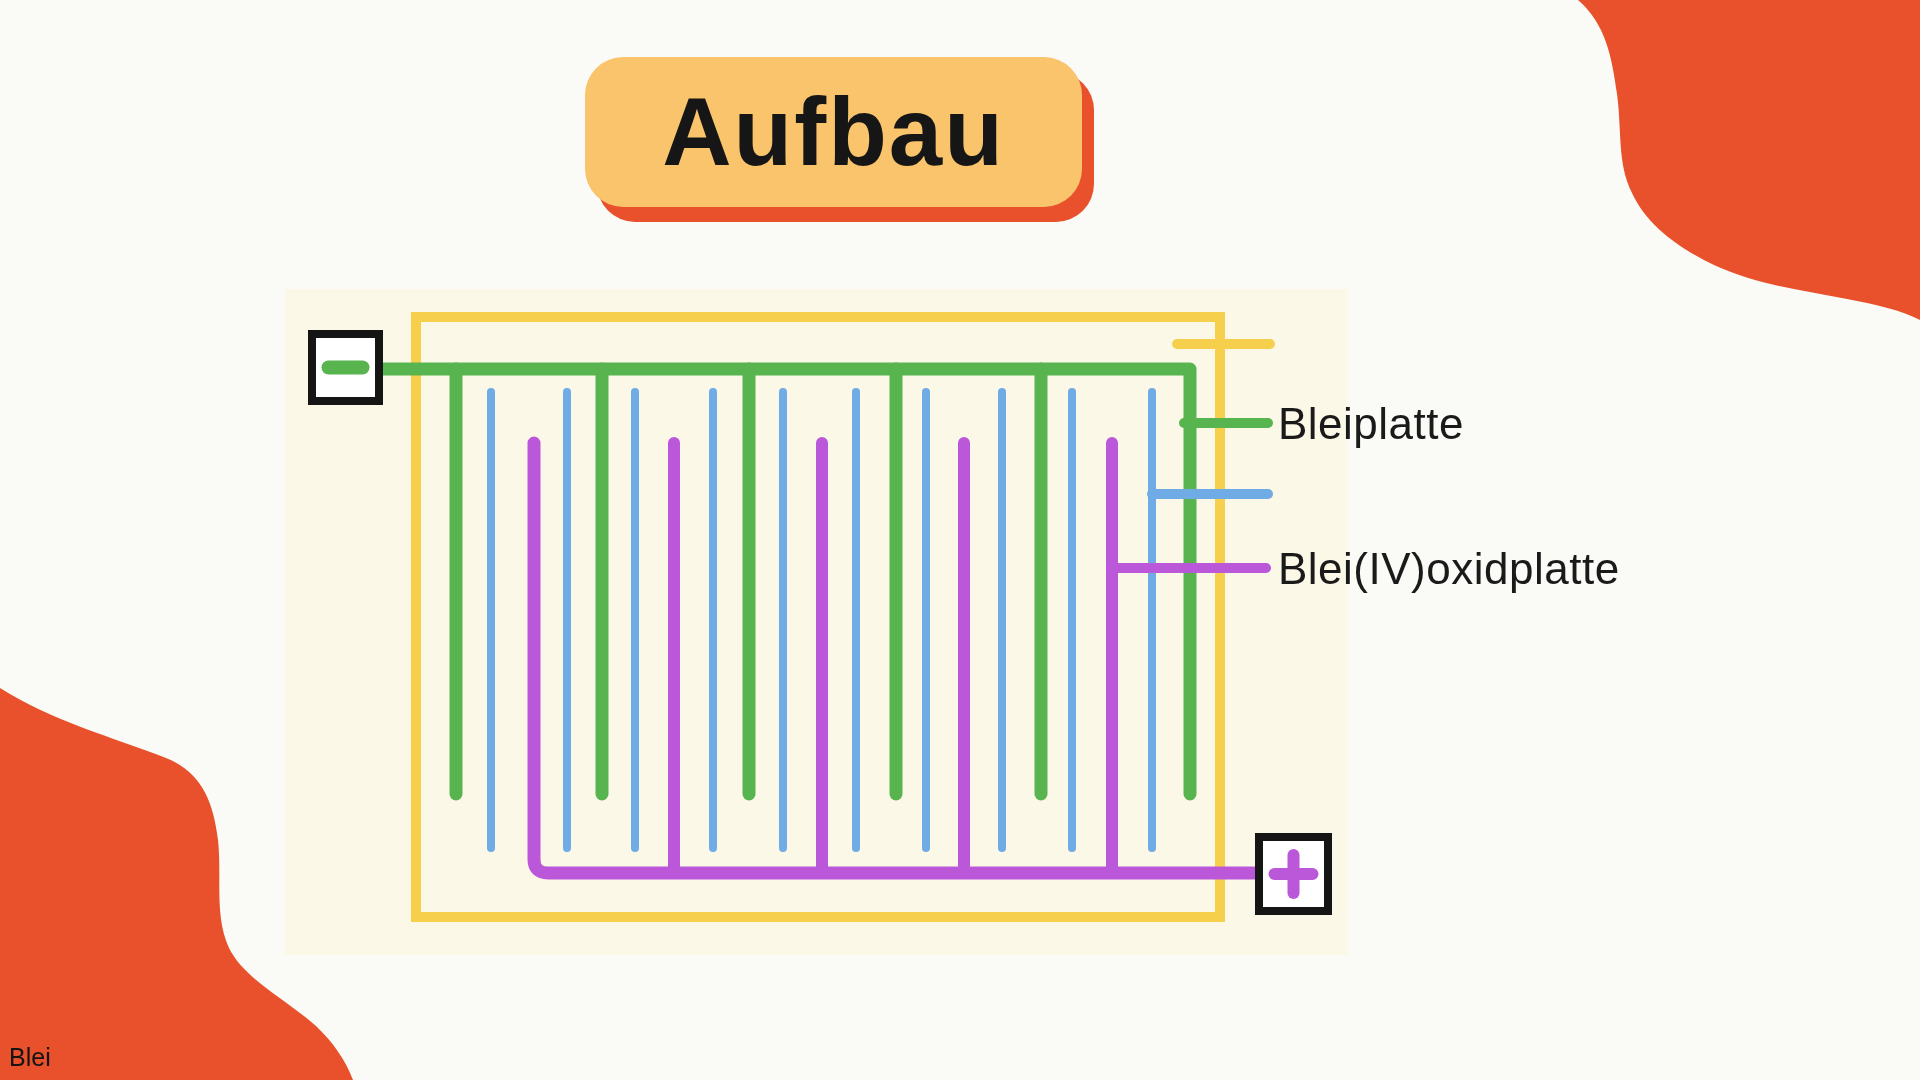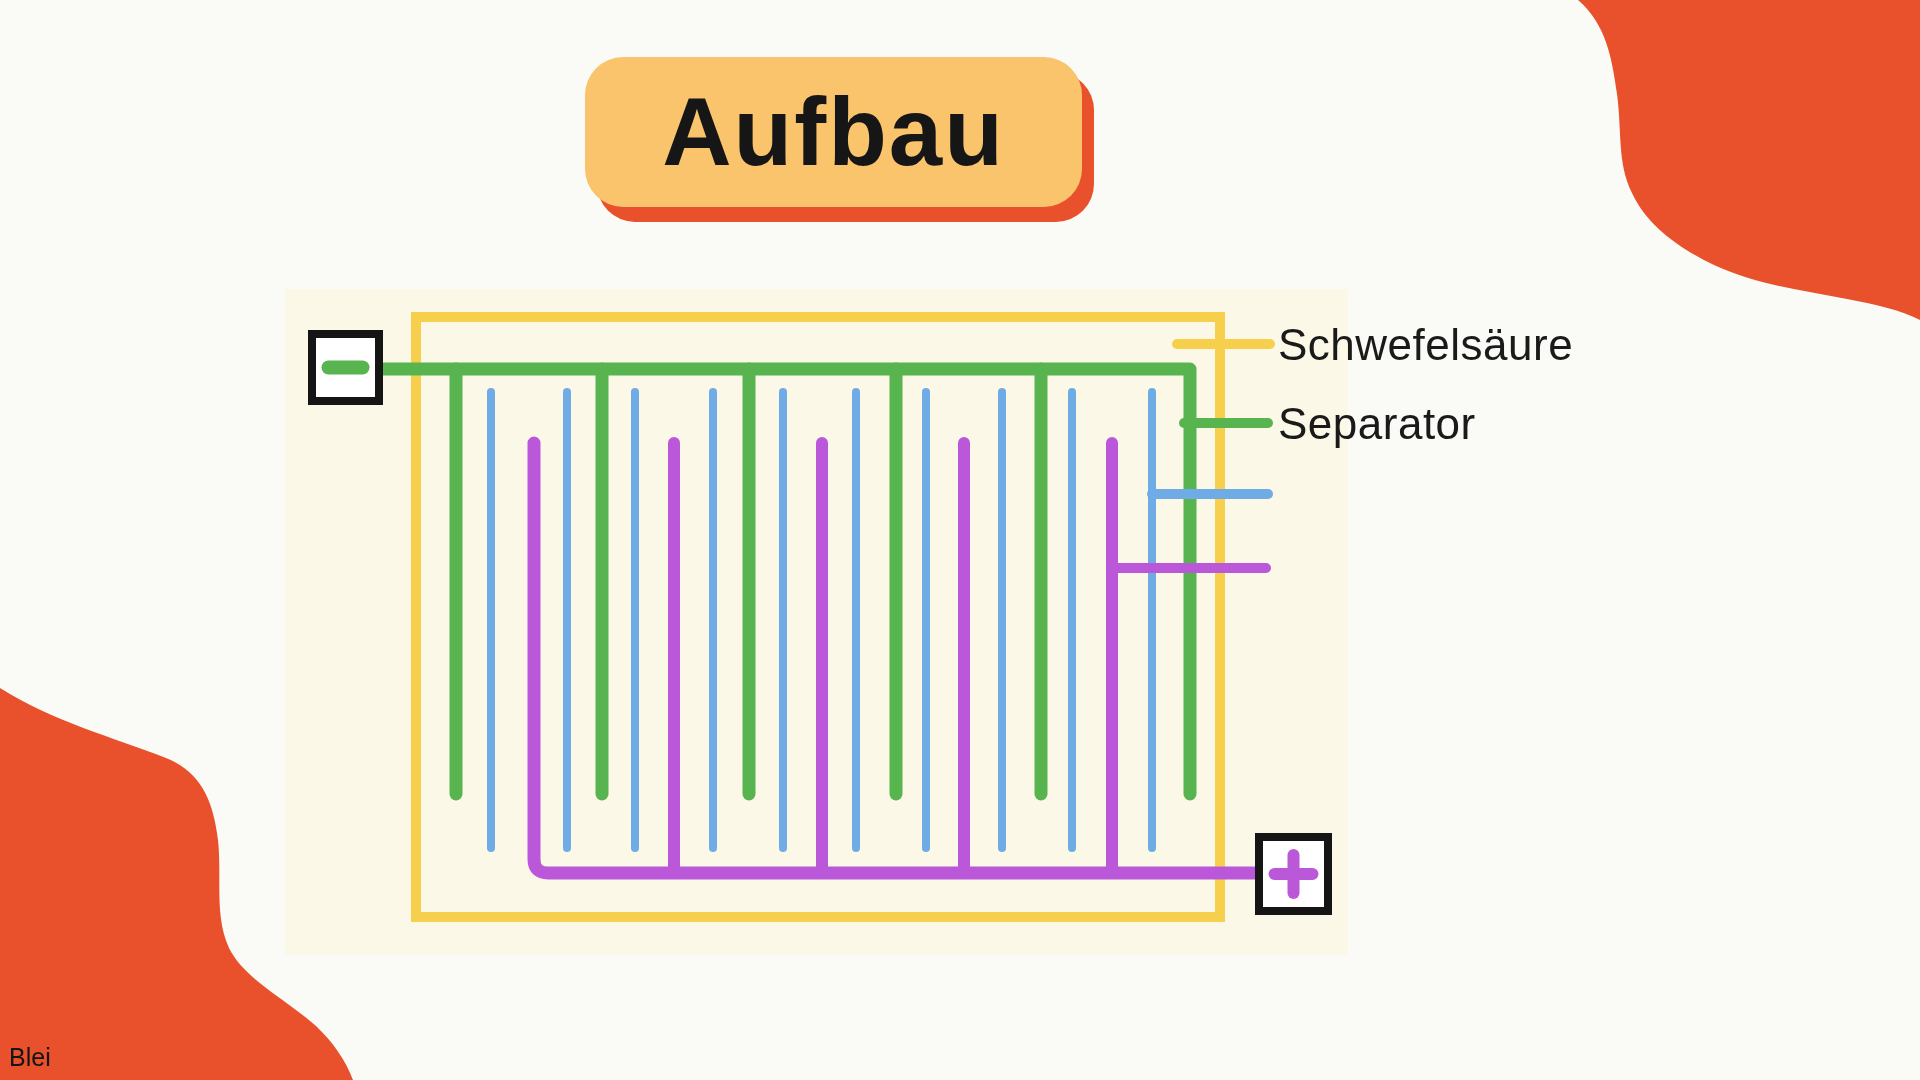--- a/index.html
+++ b/index.html
@@ -78,18 +78,18 @@
       <rect x="321.5" y="360.5" width="48" height="14" rx="7" fill="#57B44F"></rect>
       <rect x="1259" y="837" width="69" height="74" fill="#FFFFFF" stroke="#151515" stroke-width="8"></rect>
       <rect x="1268.5" y="868" width="50" height="12" rx="6" fill="#BB58DA"></rect>
       <rect x="1287.5" y="849" width="12" height="50" rx="6" fill="#BB58DA"></rect>
     </svg>
 
   <div class="title-banner">
     <span class="title-text">Aufbau</span>
   </div>
 
-  <div class="legend-label" style="top:322px">Schwefelsäure</div>
-  <div class="legend-label" style="top:401px">Separator</div>
+  <div class="legend-label" style="top:401px">Bleiplatte</div>
+  <div class="legend-label" style="top:546px">Blei(IV)oxidplatte</div>
 
   <div class="author">Blei</div>
 
 </div>
 
 </body></html>

